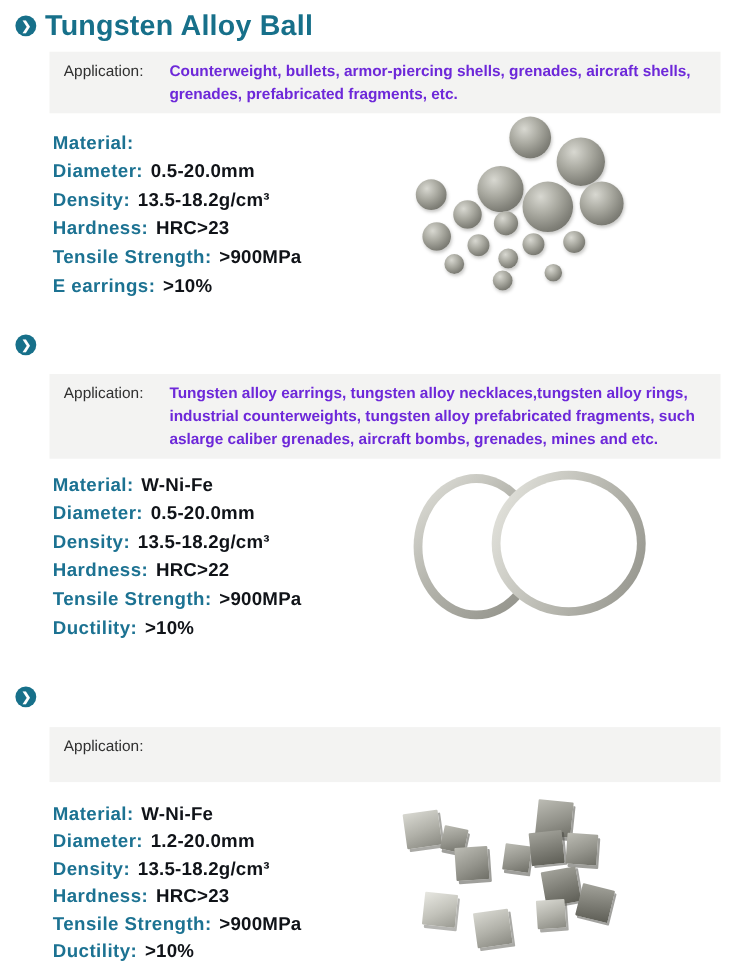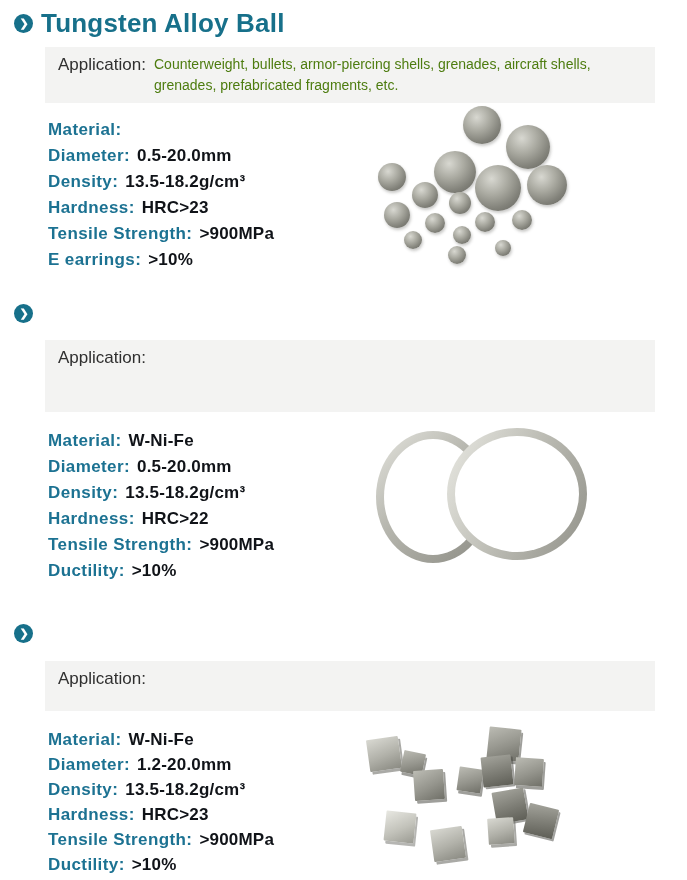--- a/index.html
+++ b/index.html
@@ -18,22 +18,22 @@
   .chev-icon{
     width:19px;height:19px;border-radius:50%;background:var(--teal);color:#ffffff;
     display:flex;align-items:center;justify-content:center;
     font-size:11px;font-weight:700;flex:none;padding-left:1px;box-sizing:border-box;
   }
   .sec-title{margin:0;font-size:26px;font-weight:700;color:var(--teal);letter-spacing:0.2px;}
   .app-box{
     position:absolute;left:45px;width:610px;background:var(--app-bg);
     display:flex;align-items:flex-start;padding:7px 10px 7px 13px;box-sizing:border-box;
   }
-  .app-label{width:96px;flex:none;font-size:17px;color:var(--app-label);line-height:21px;}
-  .app-text{font-size:14px;font-weight:400;color:#4d7c0f;line-height:21px;}
+  .app-label{width:96px;flex:none;font-size:14px;color:var(--app-label);line-height:21px;}
+  .app-text{font-size:14px;font-weight:700;color:#6d28d9;line-height:21px;}
   .w1{max-width:474px;}
   .w2{max-width:512px;}
   .w3{max-width:506px;}
   .spec-list{position:absolute;left:48px;}
   .spec-row{display:flex;align-items:center;height:26px;font-weight:700;font-size:17px;white-space:pre;}
   .p25 .spec-row{height:25px;}
   .spec-label{color:var(--label-teal);letter-spacing:0.4px;margin-right:7px;}
   .spec-value{color:var(--ink);letter-spacing:0.2px;}
   .photo{position:absolute;}
   .ball{
@@ -110,20 +110,21 @@
     <div class="ball" style="left:83px;top:143px;width:18px;height:18px"></div>
     <div class="ball" style="left:130px;top:137px;width:16px;height:16px"></div>
   </div>
 
   <div class="sec-header" style="top:304px">
     <span class="chev-icon">❯</span>
   </div>
 
   <div class="app-box" style="top:340px;min-height:72px">
     <span class="app-label">Application:</span>
+    <span class="app-text w2">Tungsten alloy earrings, tungsten alloy necklaces,tungsten alloy rings, industrial counterweights, tungsten alloy prefabricated fragments, such aslarge caliber grenades, aircraft bombs, grenades, mines and etc.</span>
   </div>
 
   <div class="spec-list" style="top:428px">
     <div class="spec-row">
       <span class="spec-label">Material:</span>
       <span class="spec-value">W-Ni-Fe</span>
     </div>
     <div class="spec-row">
       <span class="spec-label">Diameter:</span>
       <span class="spec-value">0.5-20.0mm</span>

